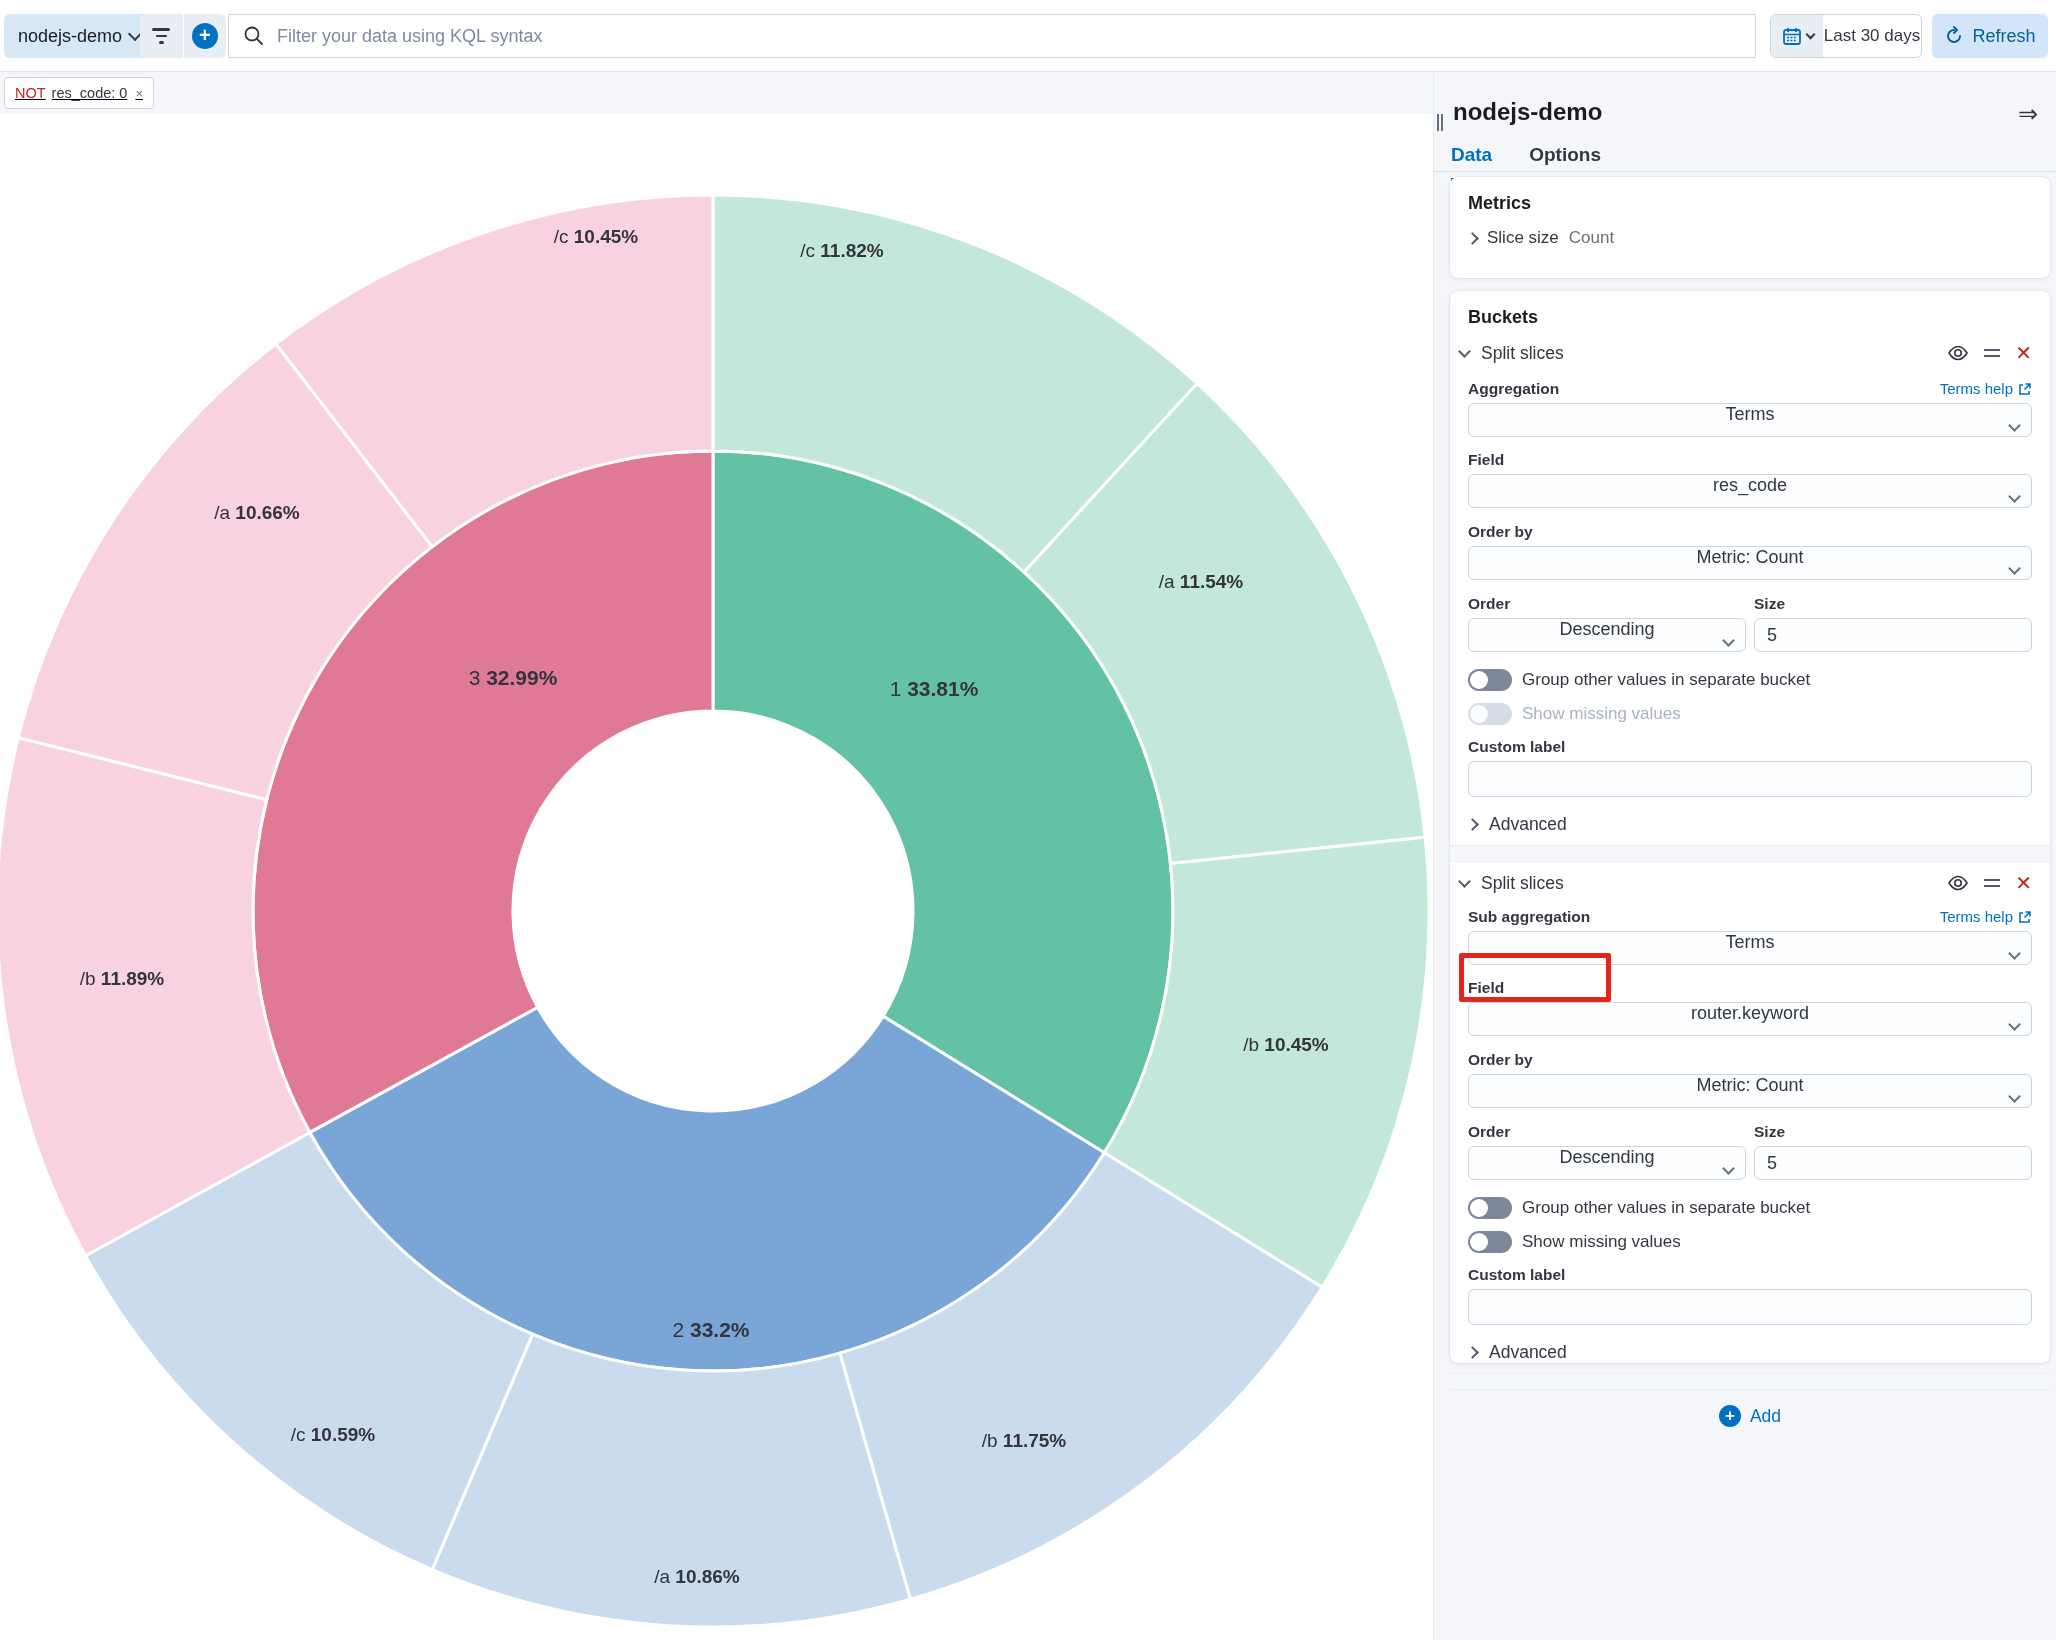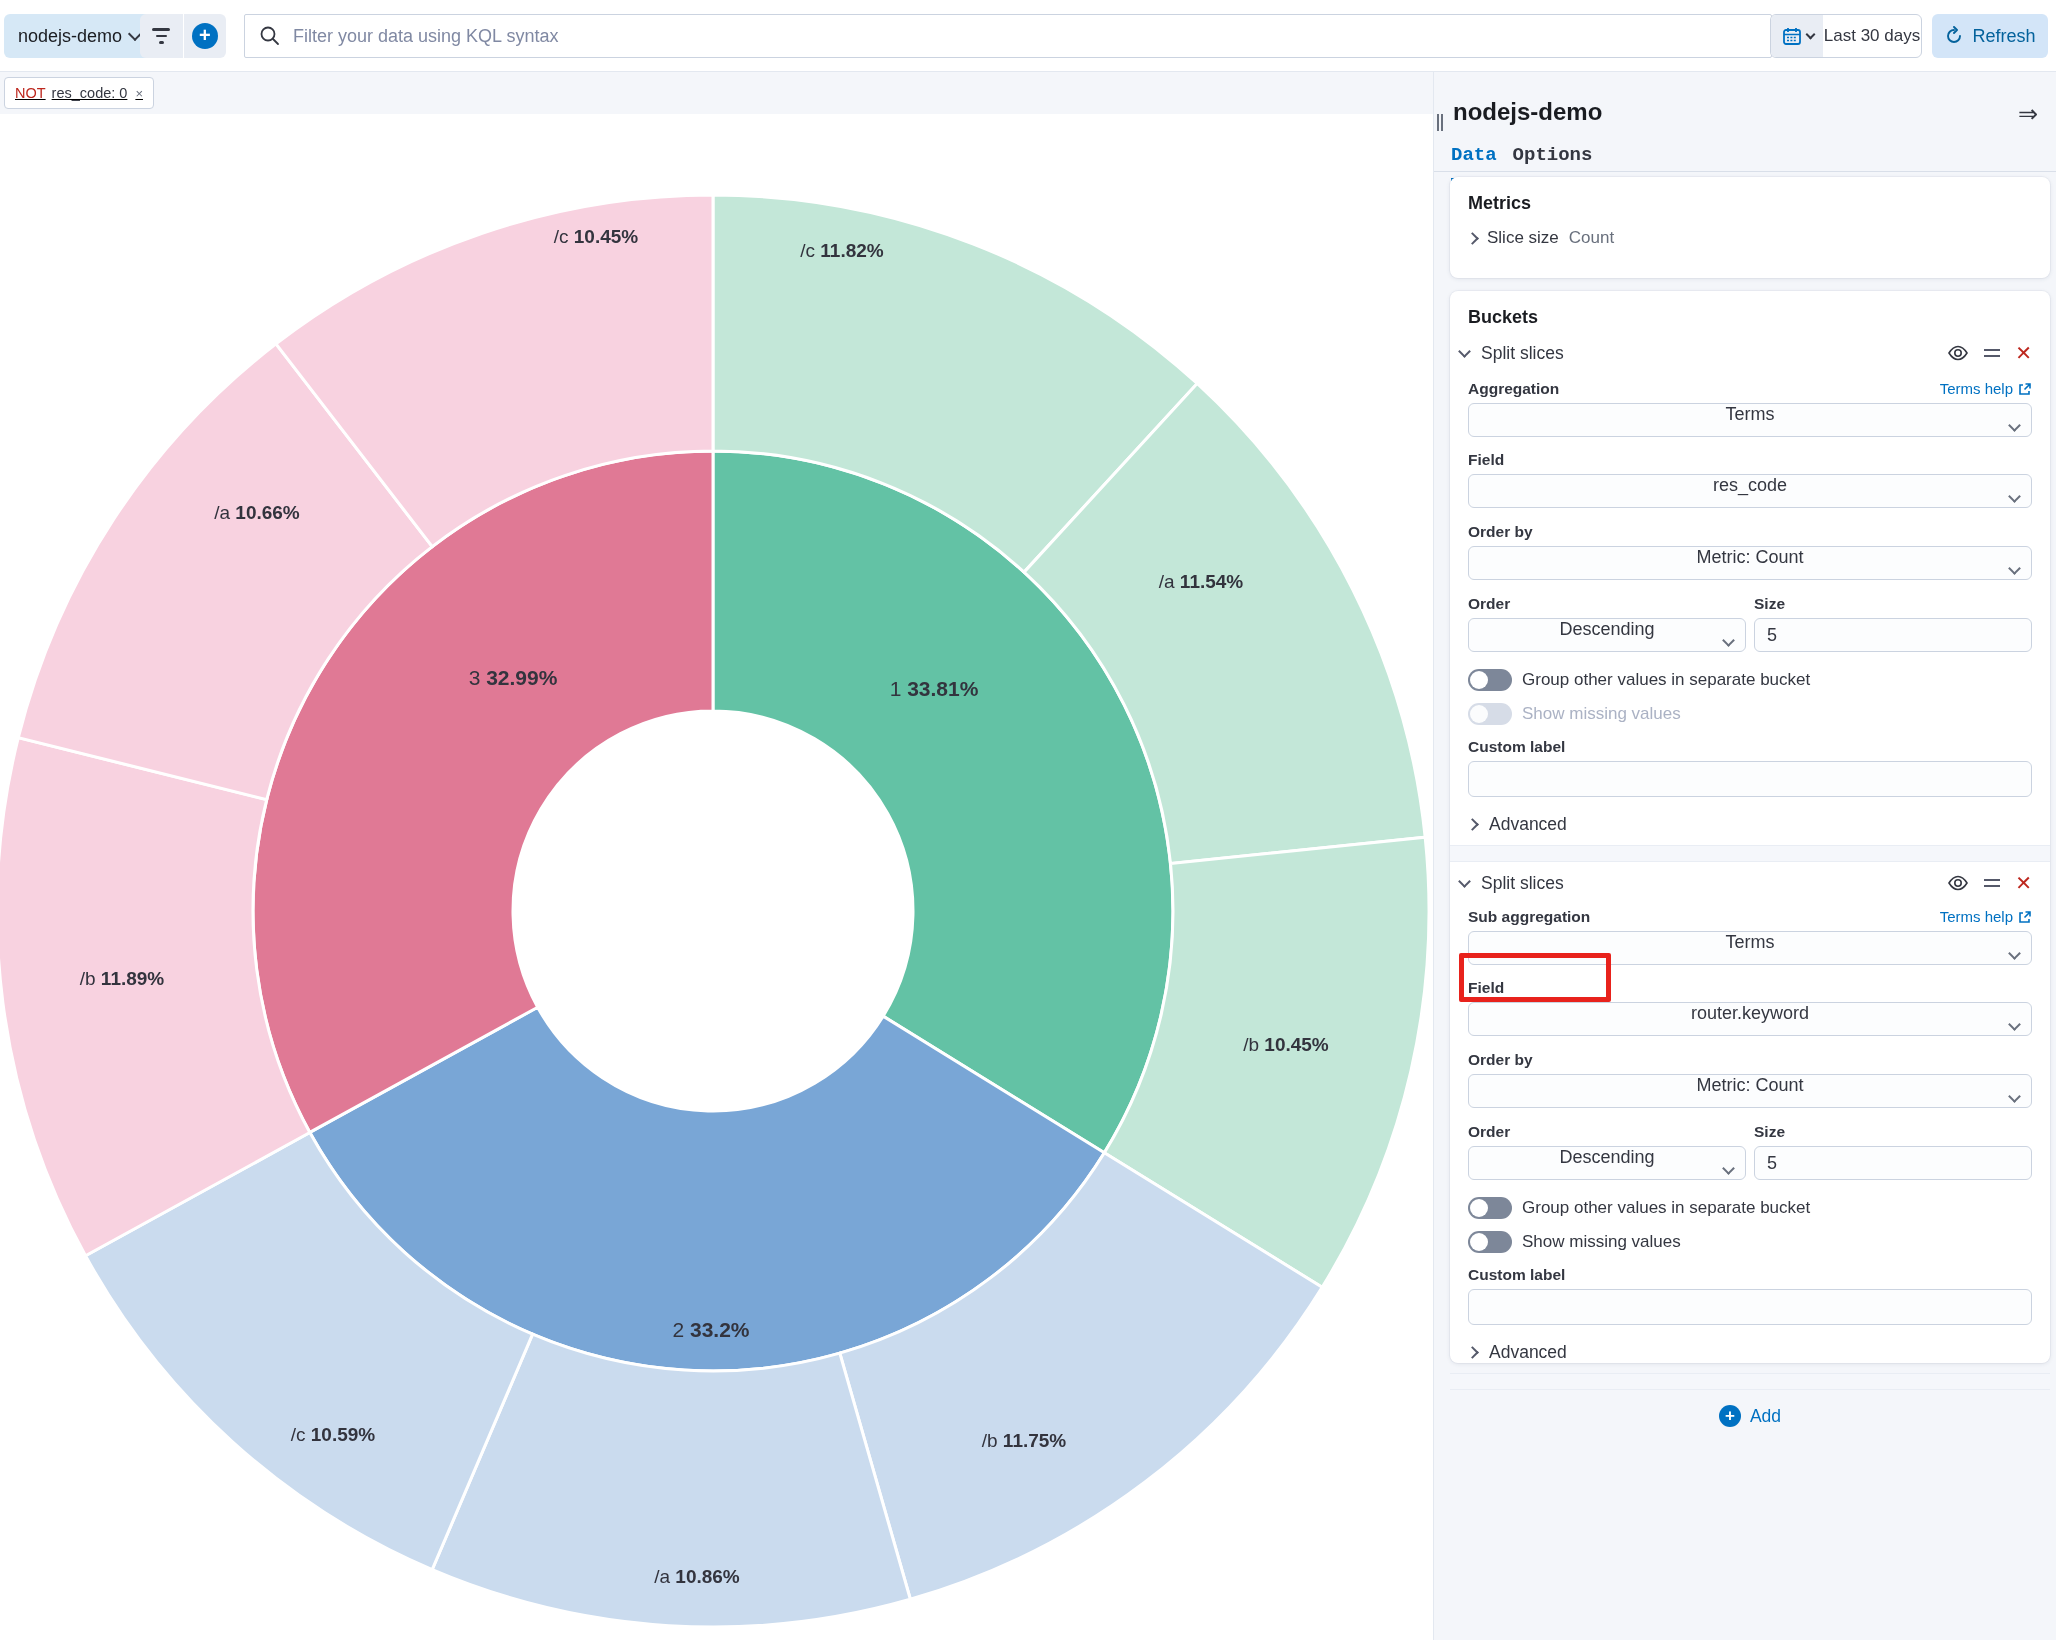--- a/index.html
+++ b/index.html
@@ -10,21 +10,21 @@
   .topbar { position:absolute; left:0; top:0; width:2056px; height:72px; background:#fff; border-bottom:1px solid #E3E8F0; }
   .src-pill { position:absolute; left:4px; top:14px; height:44px; padding:0 14px; background:#D6E8F6; border-radius:6px;
     display:flex; align-items:center; gap:8px; font-size:18px; font-weight:500; color:#1A1C21; cursor:pointer; }
   .chev-dn { width:10px; height:10px; border-right:2.4px solid #343741; border-bottom:2.4px solid #343741; transform:rotate(45deg); margin-top:-4px; }
   .btn-group { position:absolute; left:140px; top:14px; height:44px; width:86px; background:#E9EDF4; border-radius:6px; display:flex; }
   .btn-group .ibtn { flex:1; display:flex; align-items:center; justify-content:center; cursor:pointer; }
   .btn-group .ibtn + .ibtn { border-left:1px solid #fff; }
   .filter-glyph { width:18px; display:flex; flex-direction:column; align-items:center; gap:4px; }
   .filter-glyph i { display:block; height:2.5px; background:#343741; border-radius:2px; }
   .plus-circle { width:26px; height:26px; border-radius:50%; background:#0071C2; color:#fff; font-size:20px; line-height:25px; text-align:center; font-weight:600; }
-  .searchbox { position:absolute; left:244px; top:14px; width:1528px; height:44px; background:#fff; border:1px solid #CBD3E0; border-radius:2px;
+  .searchbox { position:absolute; left:228px; top:14px; width:1528px; height:44px; background:#fff; border:1px solid #CBD3E0; border-radius:2px;
     display:flex; align-items:center; padding:0 14px; gap:12px; }
   .searchbox input { border:none; outline:none; flex:1; font-size:18px; color:#343741; font-family:inherit; background:transparent; }
   .searchbox input::placeholder { color:#8089A3; }
   .dategroup { position:absolute; left:1770px; top:14px; height:44px; width:152px; border:1px solid #CBD3E0; border-radius:6px; display:flex; overflow:hidden; background:#fff; }
   .dategroup .cal { width:52px; background:#E9EDF4; display:flex; align-items:center; justify-content:center; gap:4px; cursor:pointer; }
   .dategroup .range { flex:1; display:flex; align-items:center; justify-content:center; font-size:17px; color:#343741; cursor:pointer; white-space:nowrap; }
   .chev-sm { width:7px; height:7px; border-right:2px solid #343741; border-bottom:2px solid #343741; transform:rotate(45deg); margin-top:-3px; }
   .refresh-btn { position:absolute; left:1932px; top:14px; height:44px; width:116px; background:#D3E5F8; border-radius:6px;
     display:flex; align-items:center; justify-content:center; gap:8px; color:#04629C; font-size:18px; font-weight:500; cursor:pointer; }
 
@@ -39,21 +39,21 @@
   
   .chart-area { position:absolute; left:0; top:114px; width:1433px; height:1526px; background:#fff; }
   .slice-label { font-family:"Liberation Sans", sans-serif; fill:#33343E; }
 
   
   .panel { position:absolute; left:1433px; top:72px; width:623px; height:1568px; background:#F4F6FA; border-left:1px solid #E3E8F0; }
   .drag-handle { position:absolute; left:3px; top:42px; width:8px; height:17px; display:flex; gap:2px; cursor:col-resize; }
   .drag-handle i { width:2px; height:100%; background:#69707D; display:block; }
   .panel-title { position:absolute; left:19px; top:26px; font-size:24px; font-weight:700; color:#1A1C21; }
   .collapse-ic { position:absolute; right:18px; top:30px; font-size:24px; color:#343741; cursor:pointer; line-height:1; }
-  .tabs { position:absolute; left:17px; top:72px; display:flex; gap:16px;font-family:Liberation Mono, monospace; }
+  .tabs { position:absolute; left:17px; top:72px; display:flex; gap:37px; }
   .tab { font-size:19px; font-weight:600; padding-bottom:12px; cursor:pointer; }
   .tab.active { color:#0071C2; border-bottom:3px solid #0071C2; }
   .tab.idle { color:#343741; }
   .tabs-rule { position:absolute; left:0; top:99px; width:623px; height:1px; background:#D9DfE9; }
 
   .card { position:absolute; left:16px; width:600px; background:#fff; border-radius:8px; box-shadow:0 1px 4px rgba(40,55,90,.10), 0 0 0 1px rgba(40,55,90,.04); }
   .card-metrics { top:105px; height:101px; }
   .card-buckets { top:219px; height:1072px; }
   .card h3 { font-size:18px; font-weight:700; color:#1A1C21; padding:16px 18px 0 18px; }
   .metric-row { display:flex; align-items:center; gap:10px; padding:14px 18px 0 18px; font-size:17px; cursor:pointer; }

